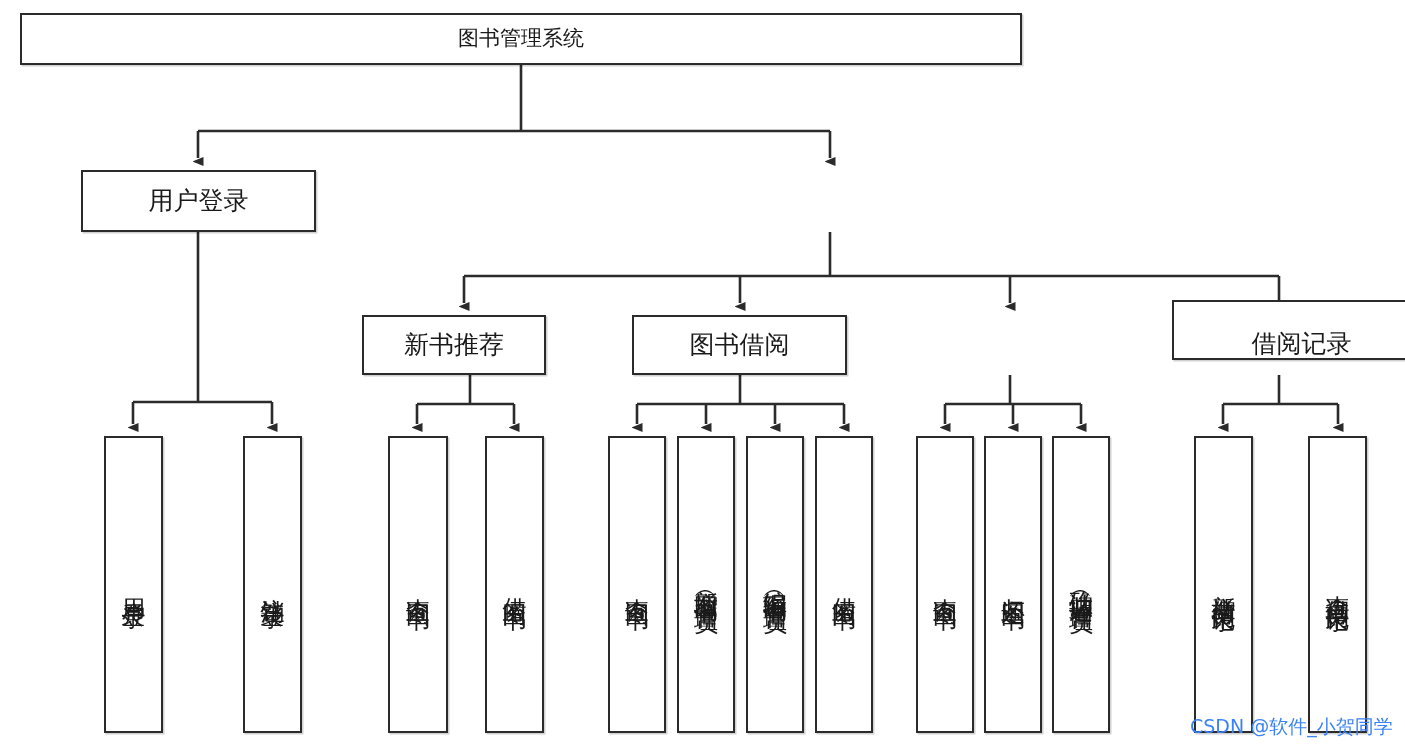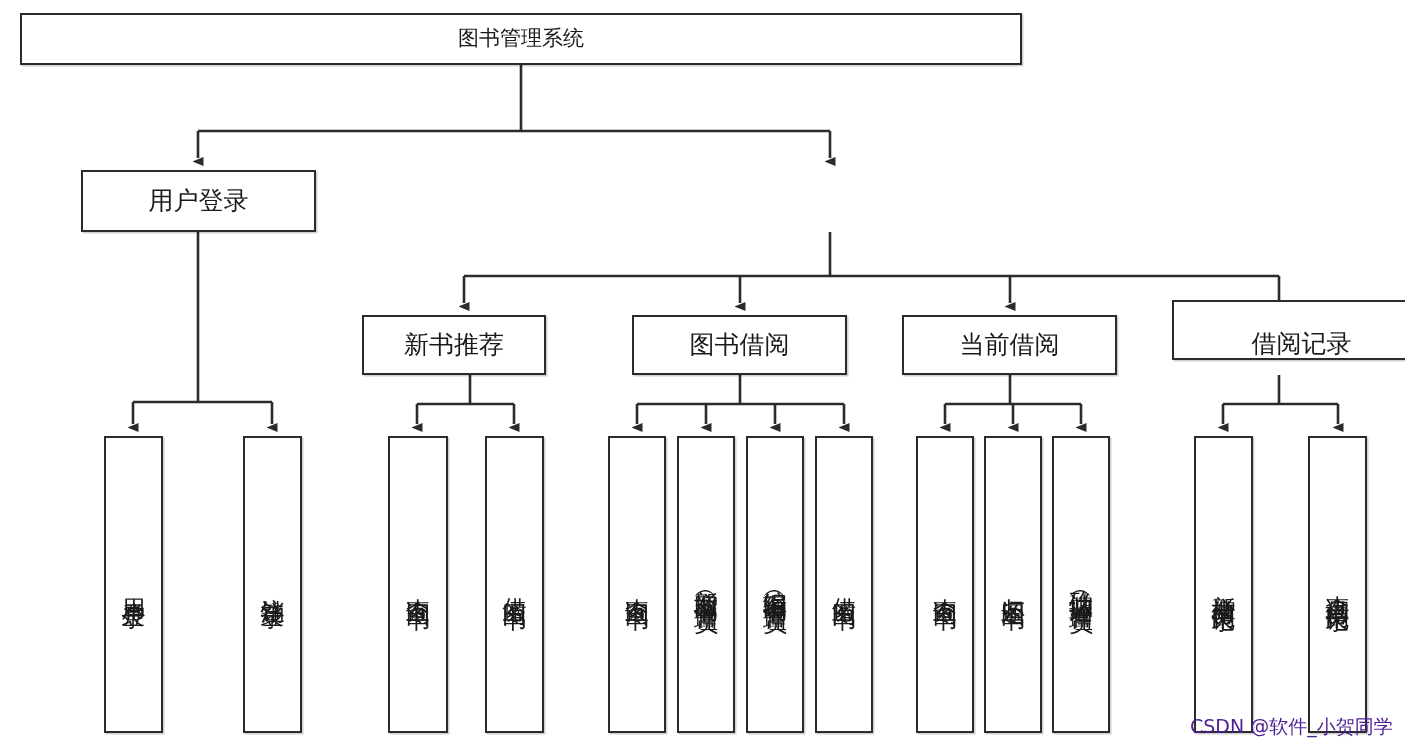--- a/index.html
+++ b/index.html
@@ -53,21 +53,21 @@
   }
   .node.vert .label {
     writing-mode: vertical-rl;
     text-orientation: upright;
     font-size: 24px;
     letter-spacing: 3px;
     line-height: 1;
   }
   .watermark {
     position: absolute;
-    color: #4c1d95;
+    color: #3b82f6;
     font-size: 19px;
     white-space: nowrap;
     font-family: "DejaVu Sans", "Liberation Sans", sans-serif;
   }
 </style>
 </head>
 <body>
 
 <div id="canvas">
 
@@ -130,23 +130,20 @@
   <div class="node horiz" style="left:81px; top:170px; width:235px; height:62px;">
     <span class="label">用户登录</span>
   </div>
 
   <div class="node horiz" style="left:362px; top:315px; width:184px; height:60px;">
     <span class="label">新书推荐</span>
   </div>
   <div class="node horiz" style="left:632px; top:315px; width:215px; height:60px;">
     <span class="label">图书借阅</span>
   </div>
-  <div class="node horiz" style="left:902px; top:315px; width:215px; height:60px;">
-    <span class="label">当前借阅</span>
-  </div>
   <div class="node horiz" style="left:1172px; top:300px; width:259px; height:60px;align-items:flex-end;">
     <span class="label">借阅记录</span>
   </div>
 
   <div class="node vert" style="left:104px; top:436px; width:59px; height:297px;">
     <span class="label">用户登录</span>
   </div>
   <div class="node vert" style="left:243px; top:436px; width:59px; height:297px;">
     <span class="label">注销登录</span>
   </div>

